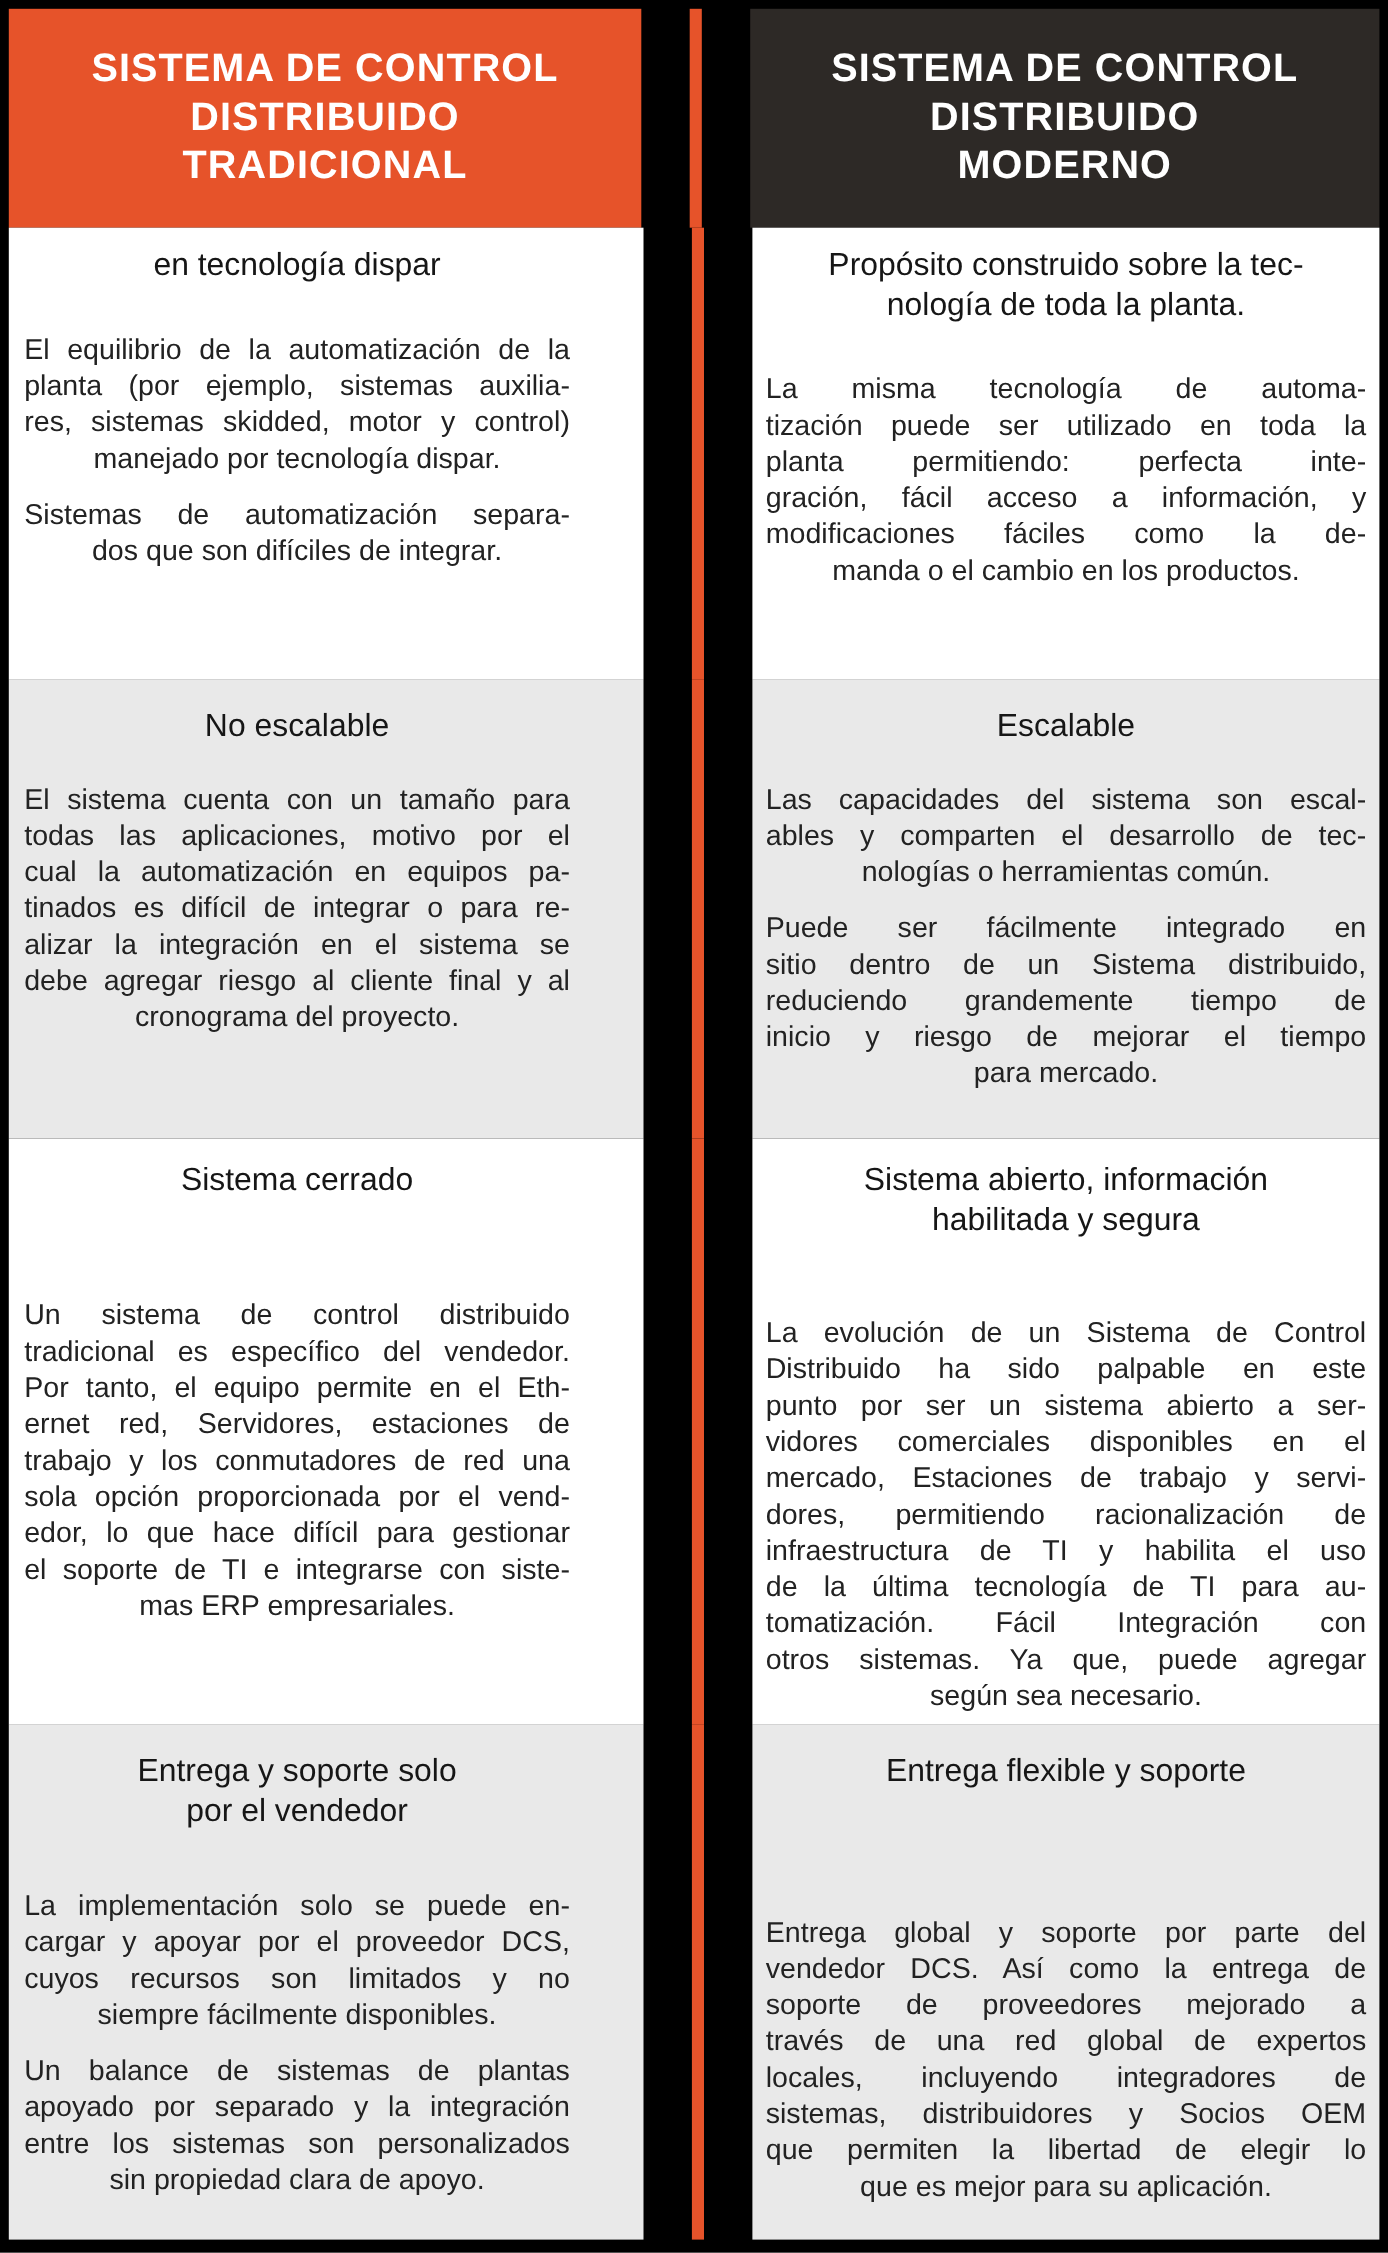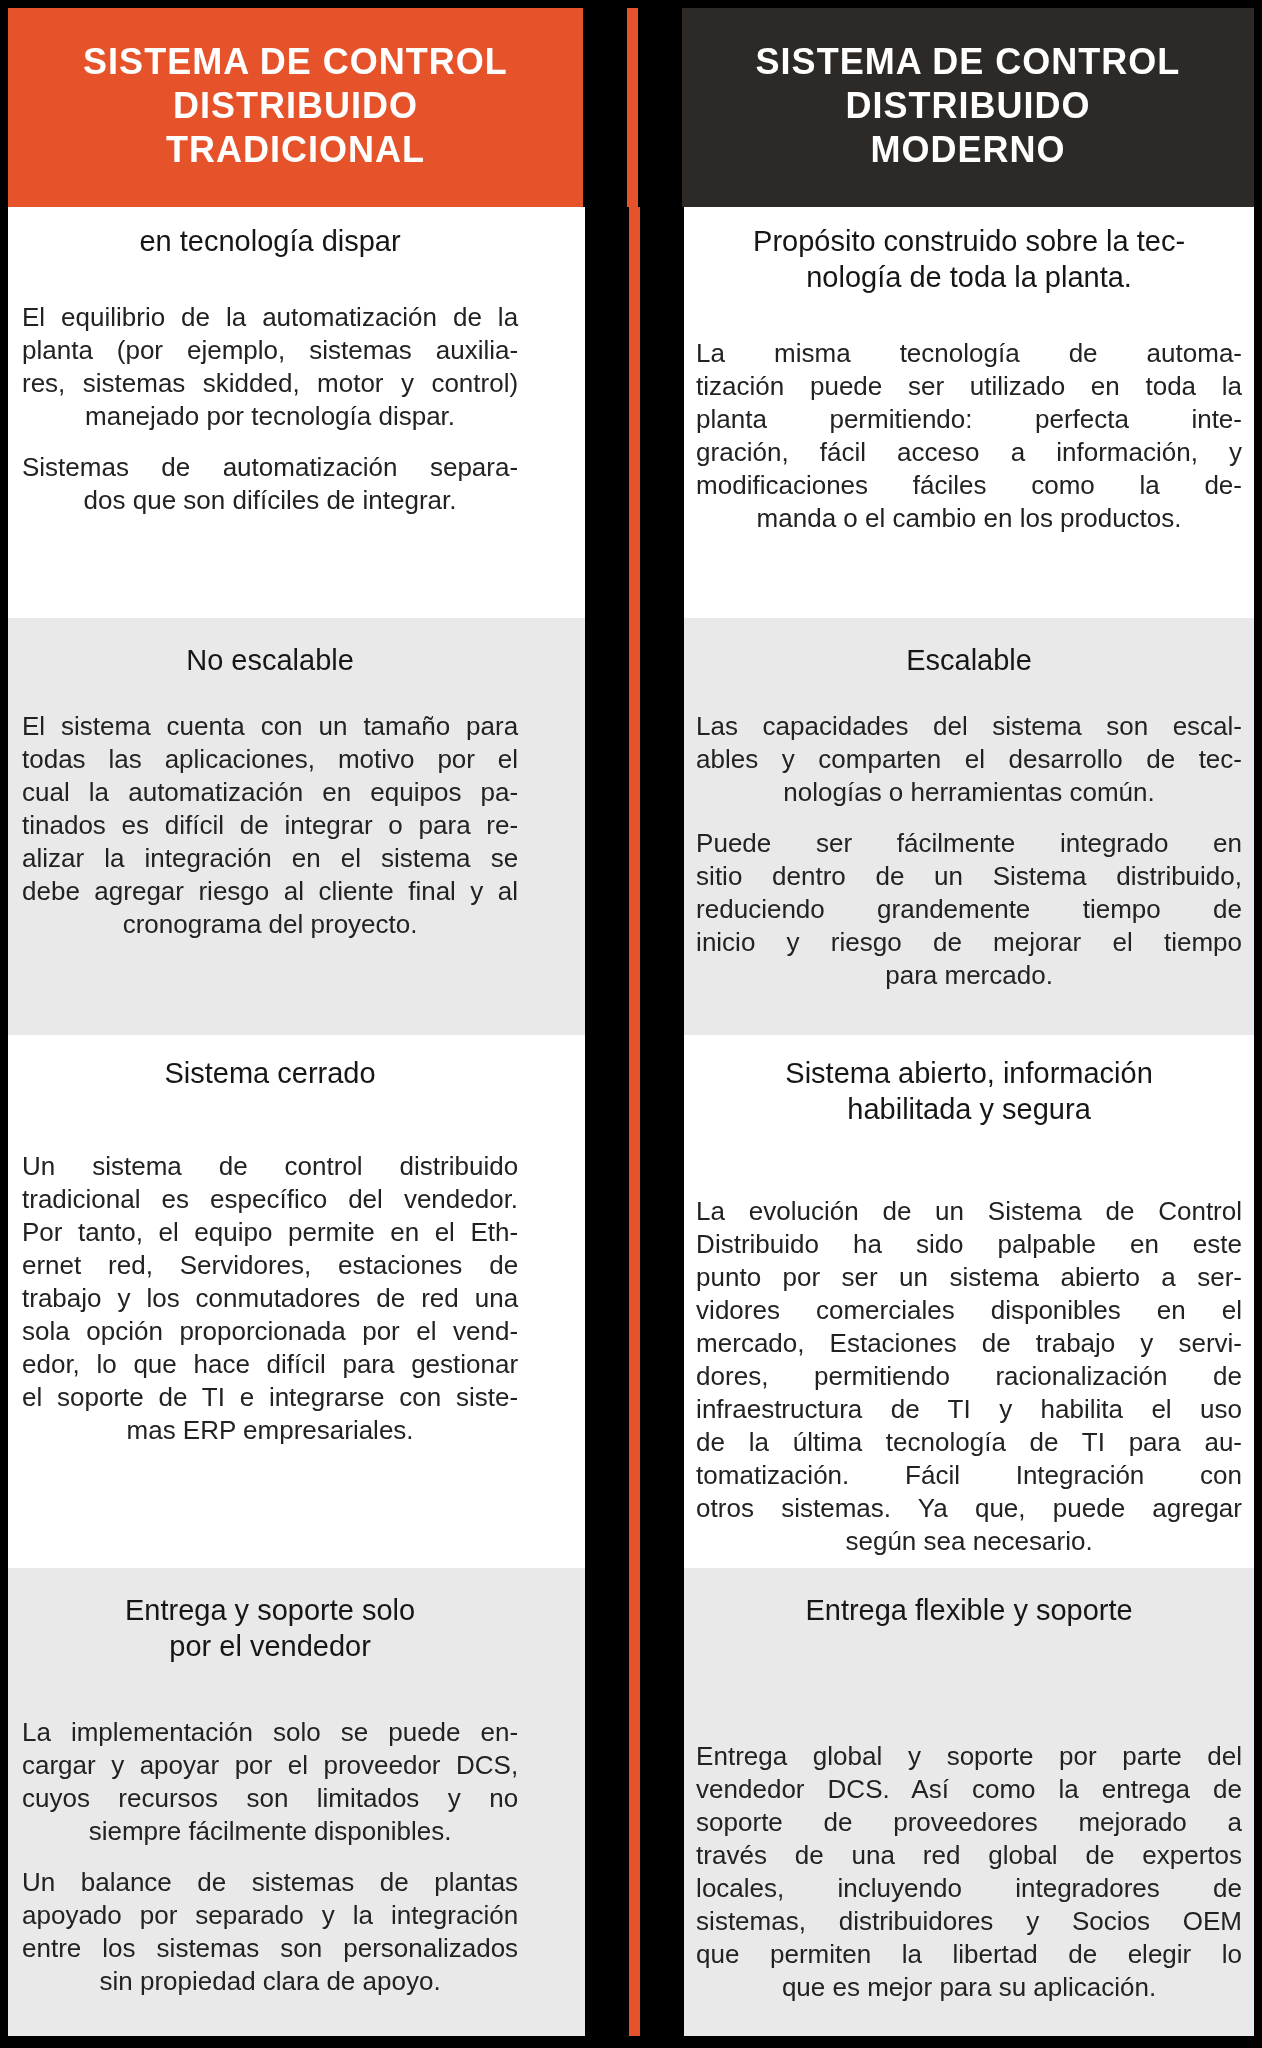--- a/index.html
+++ b/index.html
@@ -27,21 +27,21 @@
   .pt-s2 { padding-top: 24px; }
   .pt-s3 { padding-top: 20px; }
   .pt-s4 { padding-top: 24px; }
   .heading { font-size: 29px; line-height: 36px; text-align: center; color: #161616; }
   .body { font-size: 26px; line-height: 33px; color: #222; }
   .para + .para { margin-top: 18px; }
   .ln-j { text-align: justify; text-align-last: justify; }
   .ln-c, .ln-cl { text-align: center; }
   .mt-42 { margin-top: 42px; }
   .mt-32 { margin-top: 32px; }
-  .mt-88 { margin-top: 59px; }
+  .mt-88 { margin-top: 88px; }
   .mt-68 { margin-top: 68px; }
   .mt-52 { margin-top: 52px; }
   .mt-112 { margin-top: 112px; }
 </style>
 </head>
 <body>
 
 <div class="frame">
   <div class="grid">
 

